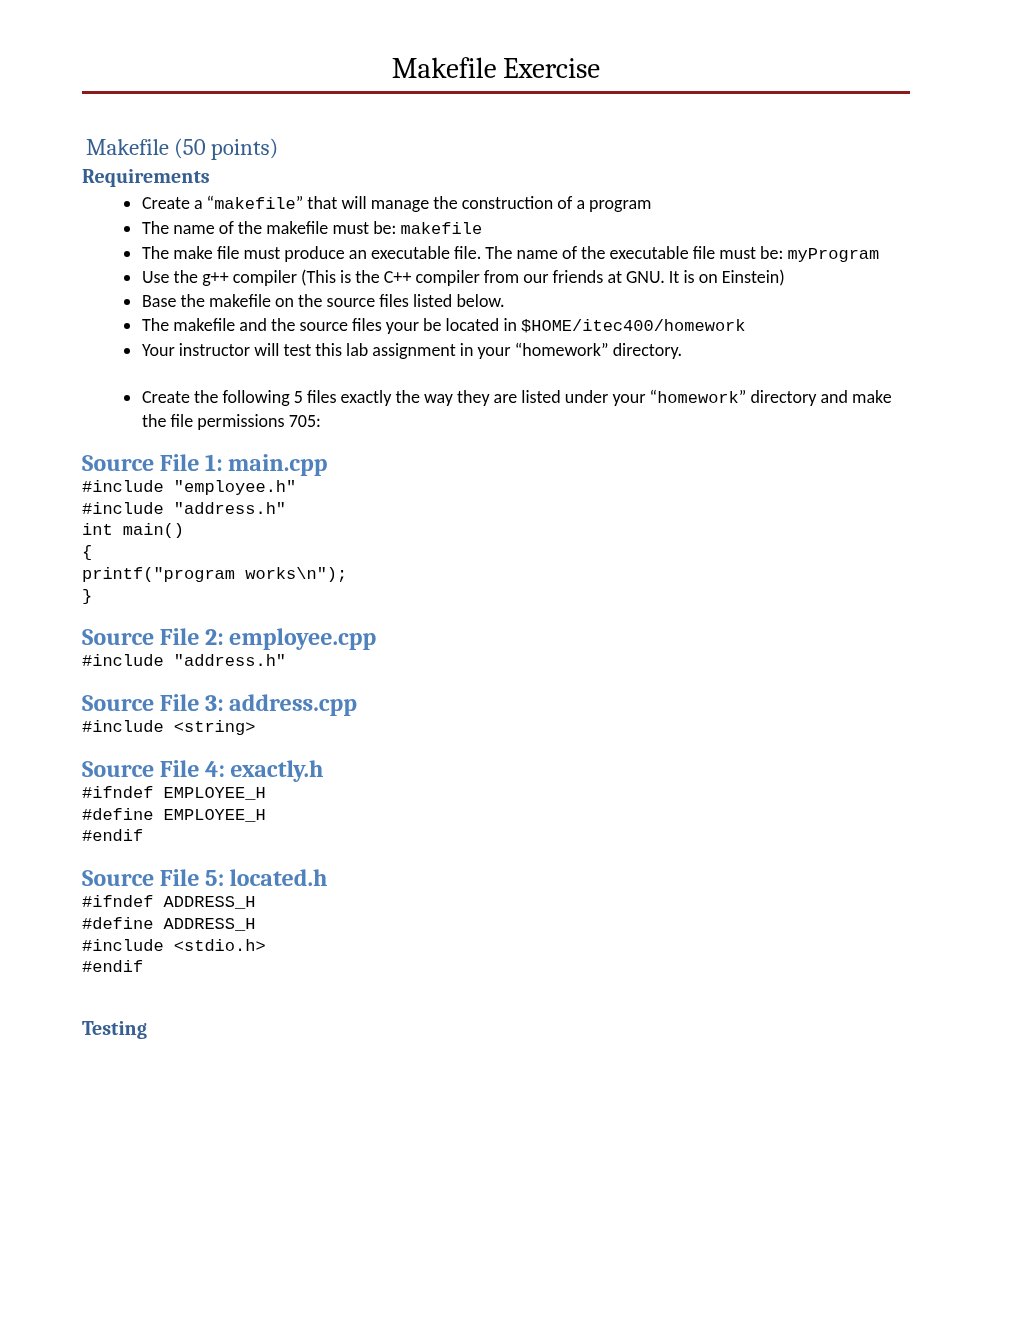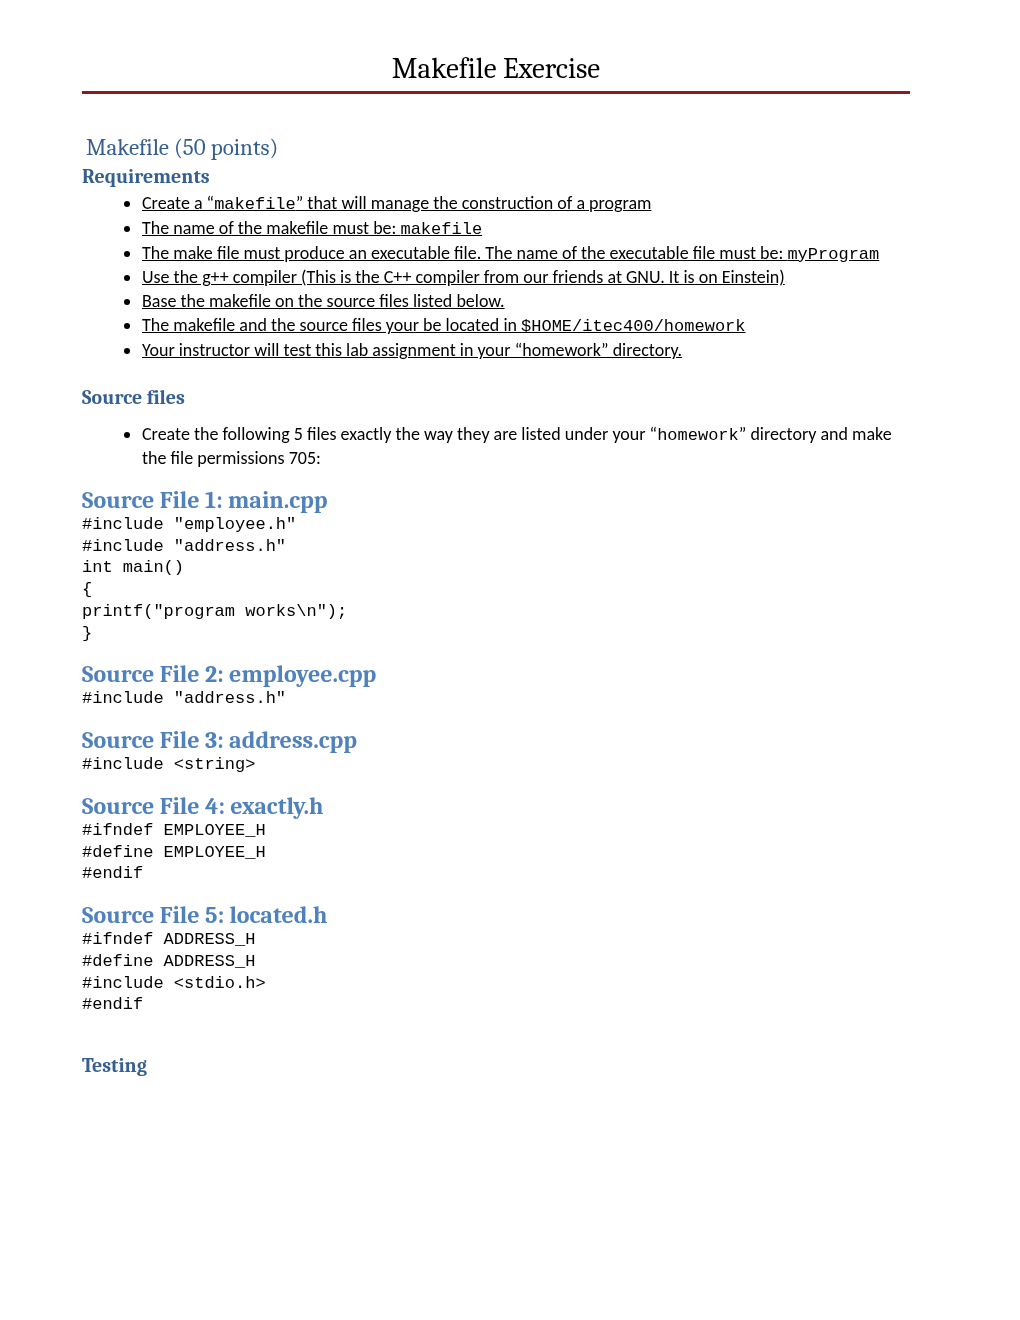--- a/index.html
+++ b/index.html
@@ -40,21 +40,20 @@
     }
     .h3 {
       color: #4f81bd;
       font-size: 24px;
       font-weight: 700;
       margin: 16px 0 0 0;
     }
     ul.req {
       margin: 2px 0 24px 0;
       padding-left: 60px;
-      text-decoration: underline;
     }
     ul.req li {
       font-family: Calibri, Arial, sans-serif;
       font-size: 18px;
       line-height: 1.28;
       margin: 1px 0;
       list-style-type: disc;
     }
     ul.single {
       margin: 14px 0 8px 0;
@@ -92,21 +91,20 @@
   <ul class="req">
     <li><span>Create a “</span><span class="code-inline">makefile</span><span>” that will manage the construction of a program</span></li>
     <li><span>The name of the makefile must be: </span><span class="code-inline">makefile</span><span></span></li>
     <li><span>The make file must produce an executable file. The name of the executable file must be: </span><span class="code-inline">myProgram</span><span></span></li>
     <li><span>Use the g++ compiler (This is the C++ compiler from our friends at GNU. It is on Einstein)</span></li>
     <li><span>Base the makefile on the source files listed below.</span></li>
     <li><span>The makefile and the source files your be located in </span><span class="code-inline">$HOME/itec400/homework</span><span></span></li>
     <li><span>Your instructor will test this lab assignment in your “homework” directory.</span></li>
   </ul>
 
-  <div class="h2">Source files</div>
 
   <ul class="single">
     <li><span>Create the following 5 files exactly the way they are listed under your “</span><span class="code-inline">homework</span><span>” directory and make the file permissions 705:</span></li>
   </ul>
 
   <div class="h3">Source File 1: main.cpp</div>
   <pre class="code">#include "employee.h"
 #include "address.h"
 int main()
 {

